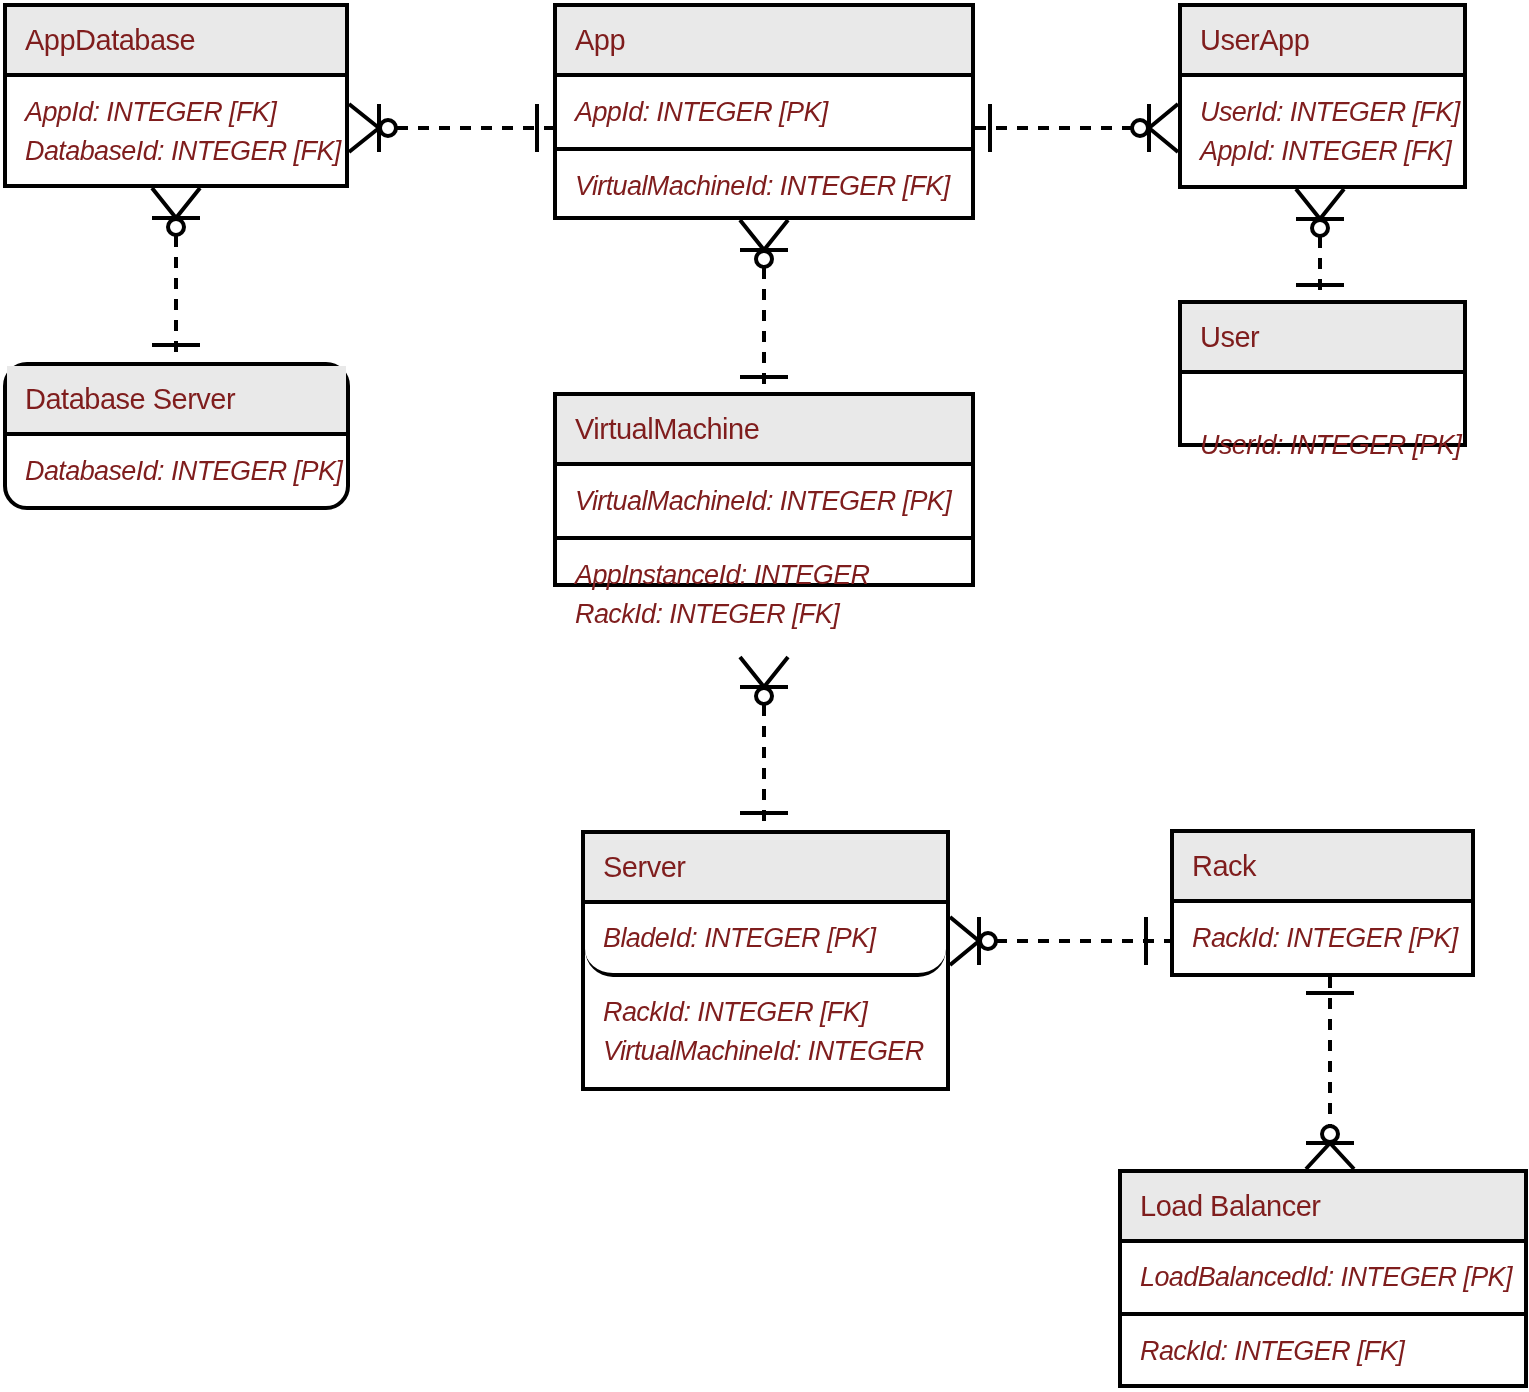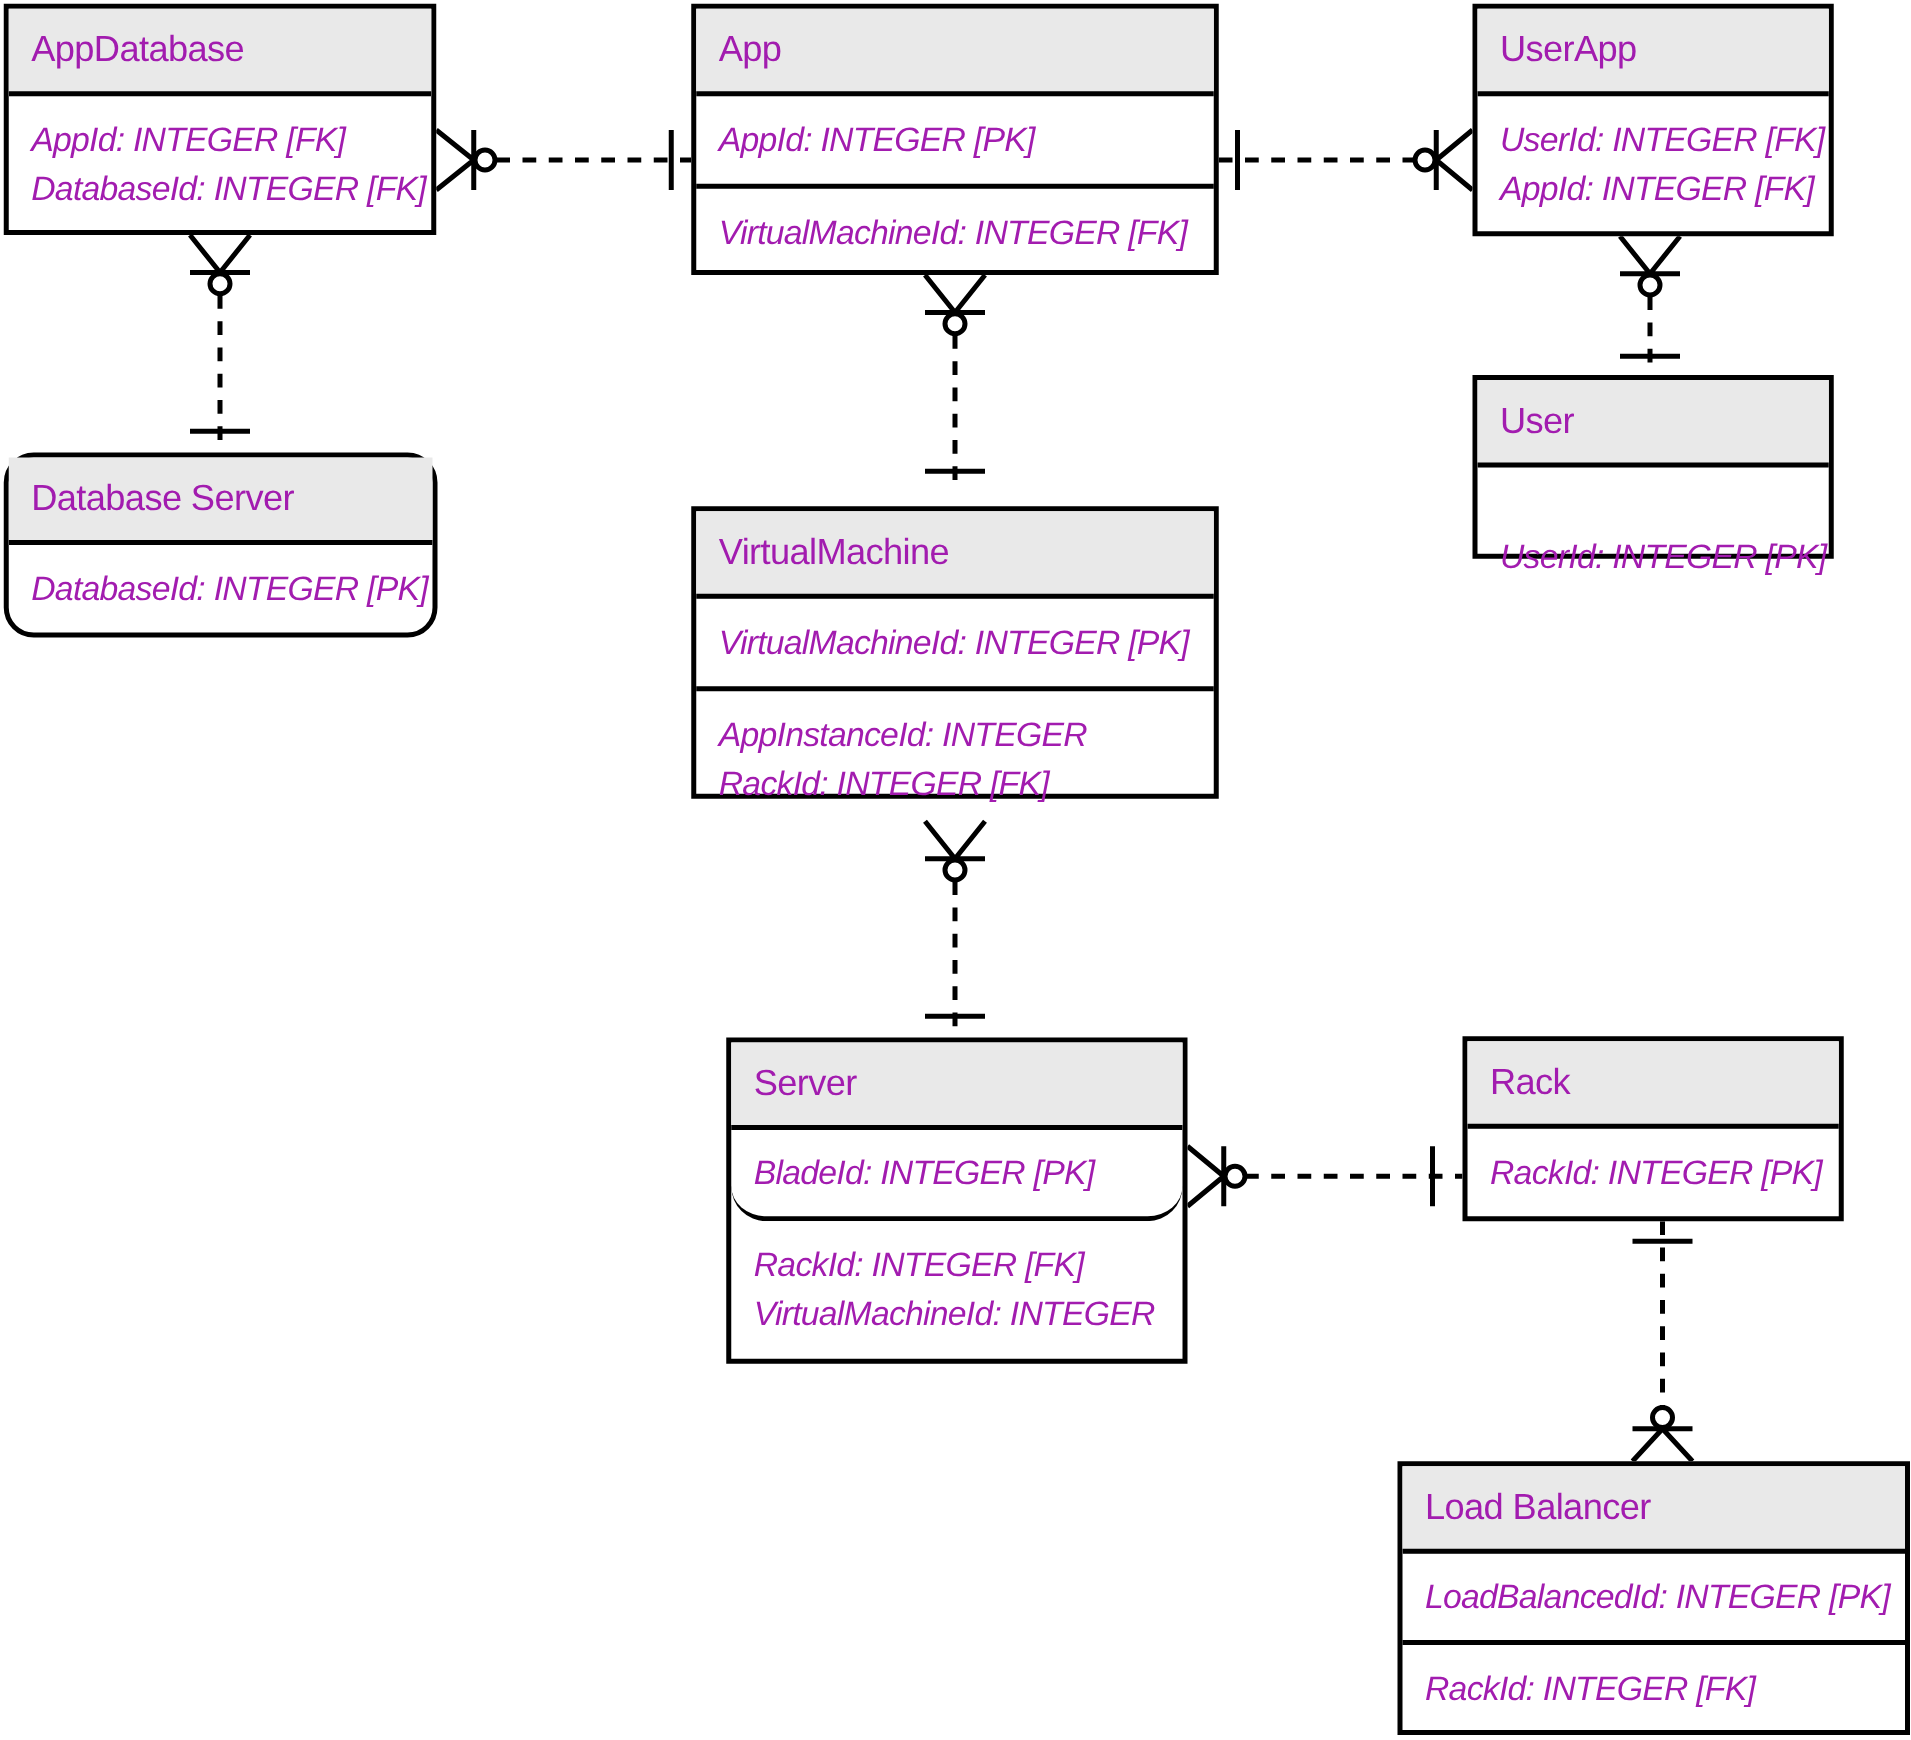--- a/index.html
+++ b/index.html
@@ -3,21 +3,21 @@
 <meta charset="utf-8">
 <title>ER Diagram</title>
 <style>
   html, body { margin: 0; padding: 0; background: #ffffff; }
   #canvas {
     position: relative;
     width: 1529px;
     height: 1392px;
     background: #ffffff;
     font-family: "Liberation Sans", "DejaVu Sans", sans-serif;
-    color: #a21caf;
+    color: #7f1d1d;
     overflow: hidden;
   }
   #wires { position: absolute; left: 0; top: 0; width: 1529px; height: 1392px; }
   .entity {
     position: absolute;
     box-sizing: border-box;
     border: 4px solid #000000;
     background: #ffffff;
     display: flex;
     flex-direction: column;
@@ -169,21 +169,21 @@
     </div>
   </div>
 
   <div class="entity" style="left:3px; top:362px; width:347px; height:148px;border-radius:24px;">
     <div class="entity-header">Database Server</div>
     <div class="entity-section fill">
       <div class="attr">DatabaseId: INTEGER [PK]</div>
     </div>
   </div>
 
-  <div class="entity" style="left:553px; top:405px; width:422px; height:234px;">
+  <div class="entity" style="left:553px; top:392px; width:422px; height:195px;">
     <div class="entity-header">VirtualMachine</div>
     <div class="entity-section" style="height:74px;">
       <div class="attr">VirtualMachineId: INTEGER [PK]</div>
     </div>
     <div class="entity-section fill">
       <div class="attr">AppInstanceId: INTEGER</div>
       <div class="attr">RackId: INTEGER [FK]</div>
     </div>
   </div>
 

